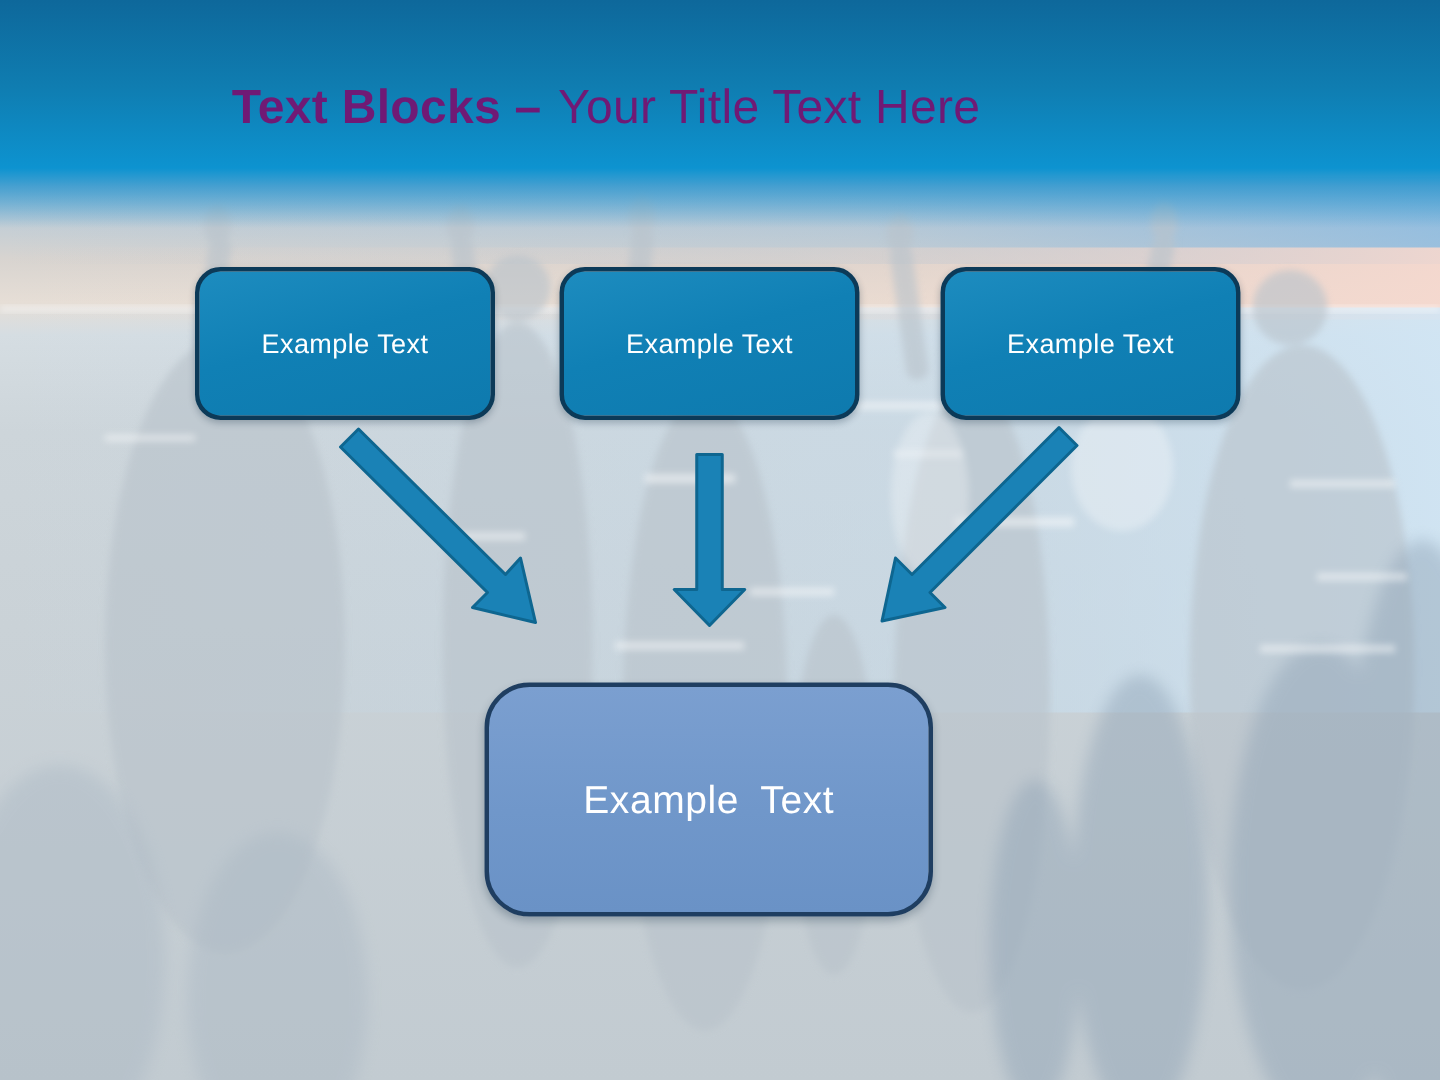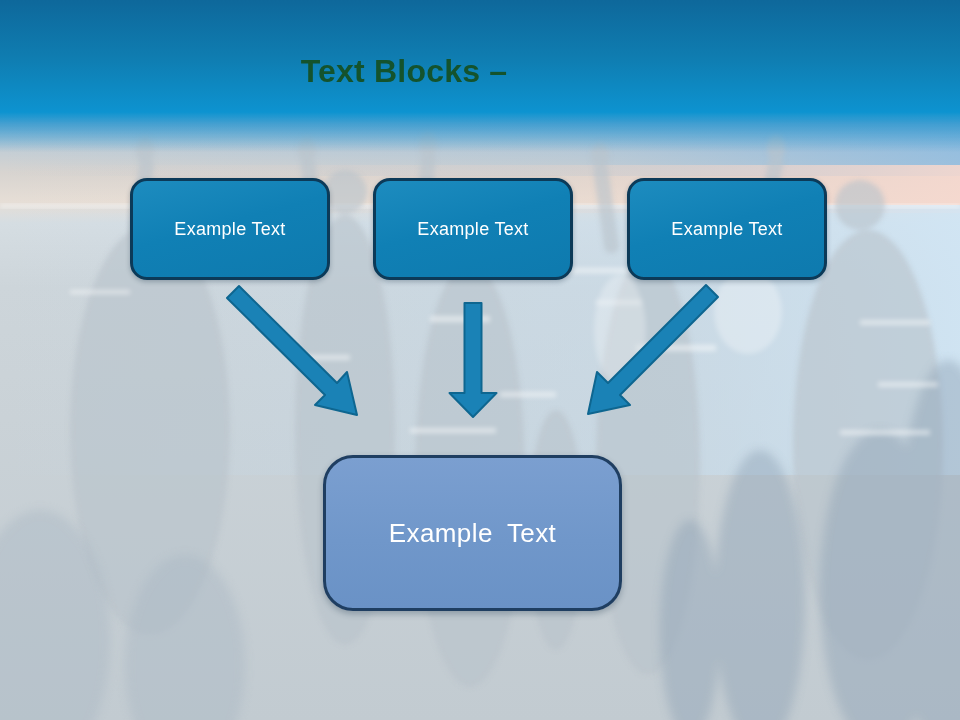--- a/index.html
+++ b/index.html
@@ -16,21 +16,21 @@
     background:linear-gradient(to bottom,
       #0e689b 0px,
       #0f7db1 58px,
       #0d93d0 112px,
       rgba(45,150,205,0.80) 124px,
       rgba(130,190,230,0.00) 152px);
   }
   .slide-title{
     position:absolute;left:0;top:54px;width:808px;margin:0;
     display:flex;justify-content:center;align-items:baseline;gap:11px;
-    color:#14532d;font-size:32px;line-height:1.1;letter-spacing:0.2px;
+    color:#701a75;font-size:32px;line-height:1.1;letter-spacing:0.2px;
   }
   .slide-title .t-bold{font-weight:bold;}
   .slide-title .t-reg{font-weight:normal;}
 
   
   .tbox{
     position:absolute;top:178px;width:200px;height:102px;box-sizing:border-box;
     border:3px solid #0c3a58;border-radius:17px;
     background:linear-gradient(165deg,#1d8cbf 0%,#1080b5 45%,#0e7aae 100%);
     display:flex;align-items:center;justify-content:center;
@@ -149,20 +149,21 @@
       <rect x="878" y="382" width="60" height="5"></rect>
       <rect x="840" y="430" width="90" height="5"></rect>
       <ellipse cx="620" cy="330" rx="26" ry="55" opacity="0.55"></ellipse>
       <ellipse cx="748" cy="312" rx="34" ry="42" opacity="0.6"></ellipse>
     </g>
   </svg>
 
   <div class="header-band"></div>
   <h1 class="slide-title">
     <span class="t-bold">Text Blocks –</span>
+    <span class="t-reg">Your Title Text Here</span>
   </h1>
 
   <svg class="arrow-layer" viewBox="0 0 960 720" aria-hidden="true">
     <g fill="#1a82b6" stroke="#0e6690" stroke-width="2" stroke-linejoin="round">
       <polygon points="239,286 337,383 347,372 357,415 315,405 325,395 227,298"></polygon>
       <polygon points="464.5,303 481.5,303 481.5,393 496.5,393 473,417 449.5,393 464.5,393"></polygon>
       <polygon points="718,297 620,395 630,405 588,414 597,372 608,383 706,285"></polygon>
     </g>
   </svg>
 

